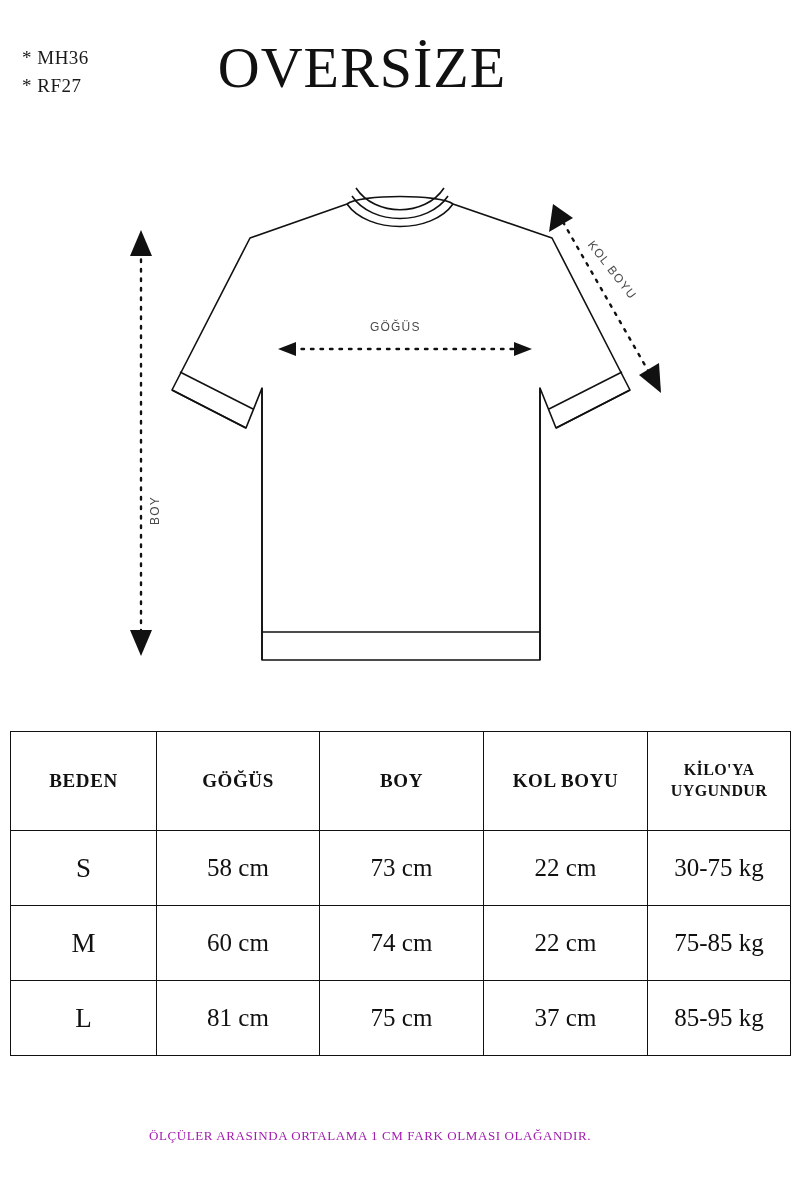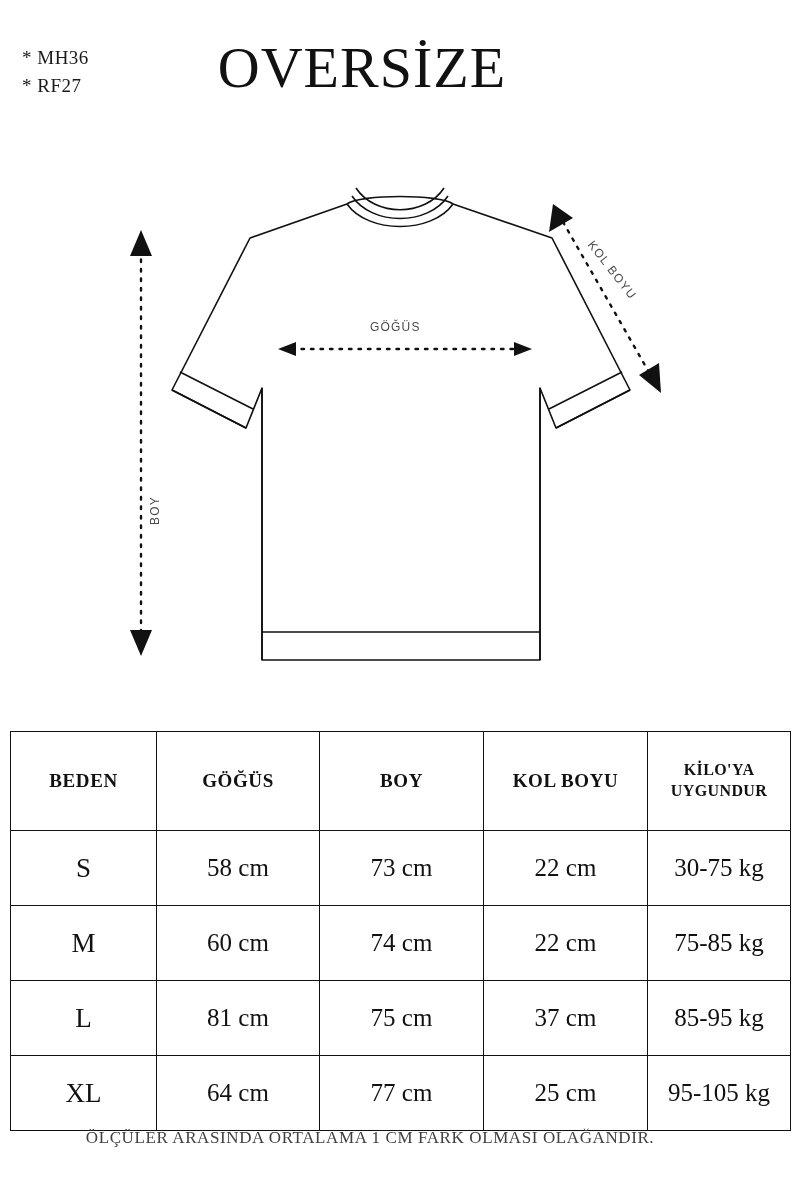--- a/index.html
+++ b/index.html
@@ -101,23 +101,23 @@
     font-size: 27px;
   }
 
   .footnote {
     position: absolute;
     top: 1128px;
     left: 0;
     width: 740px;
     text-align: center;
     font-family: "Liberation Serif", serif;
-    font-size: 17px;
+    font-size: 13px;
     letter-spacing: 0.6px;
-    color: #404040;
+    color: #a21caf;
   }
 </style>
 </head>
 <body>
 
 <div class="codes">
   <div>* MH36</div>
   <div>* RF27</div>
 </div>
 
@@ -216,24 +216,17 @@
         <td>22 cm</td>
         <td>75-85 kg</td>
       </tr>
       <tr>
         <td class="size">L</td>
         <td>81 cm</td>
         <td>75 cm</td>
         <td>37 cm</td>
         <td>85-95 kg</td>
       </tr>
-      <tr>
-        <td class="size">XL</td>
-        <td>64 cm</td>
-        <td>77 cm</td>
-        <td>25 cm</td>
-        <td>95-105 kg</td>
-      </tr>
     </tbody>
   </table>
 </div>
 
 <div class="footnote">ÖLÇÜLER ARASINDA ORTALAMA 1 CM FARK OLMASI OLAĞANDIR.</div>
 
 </body></html>

